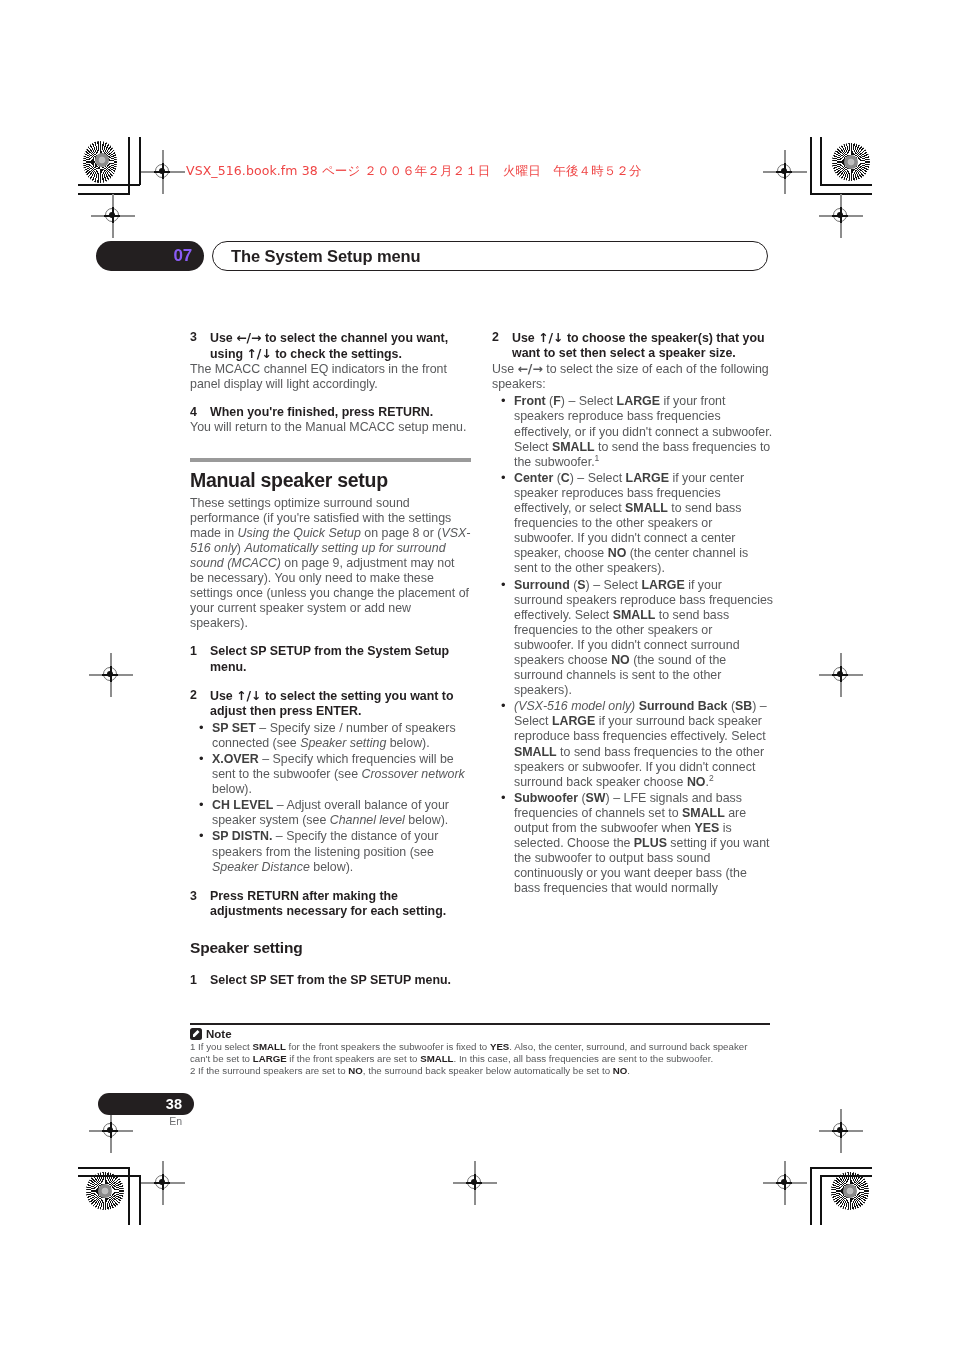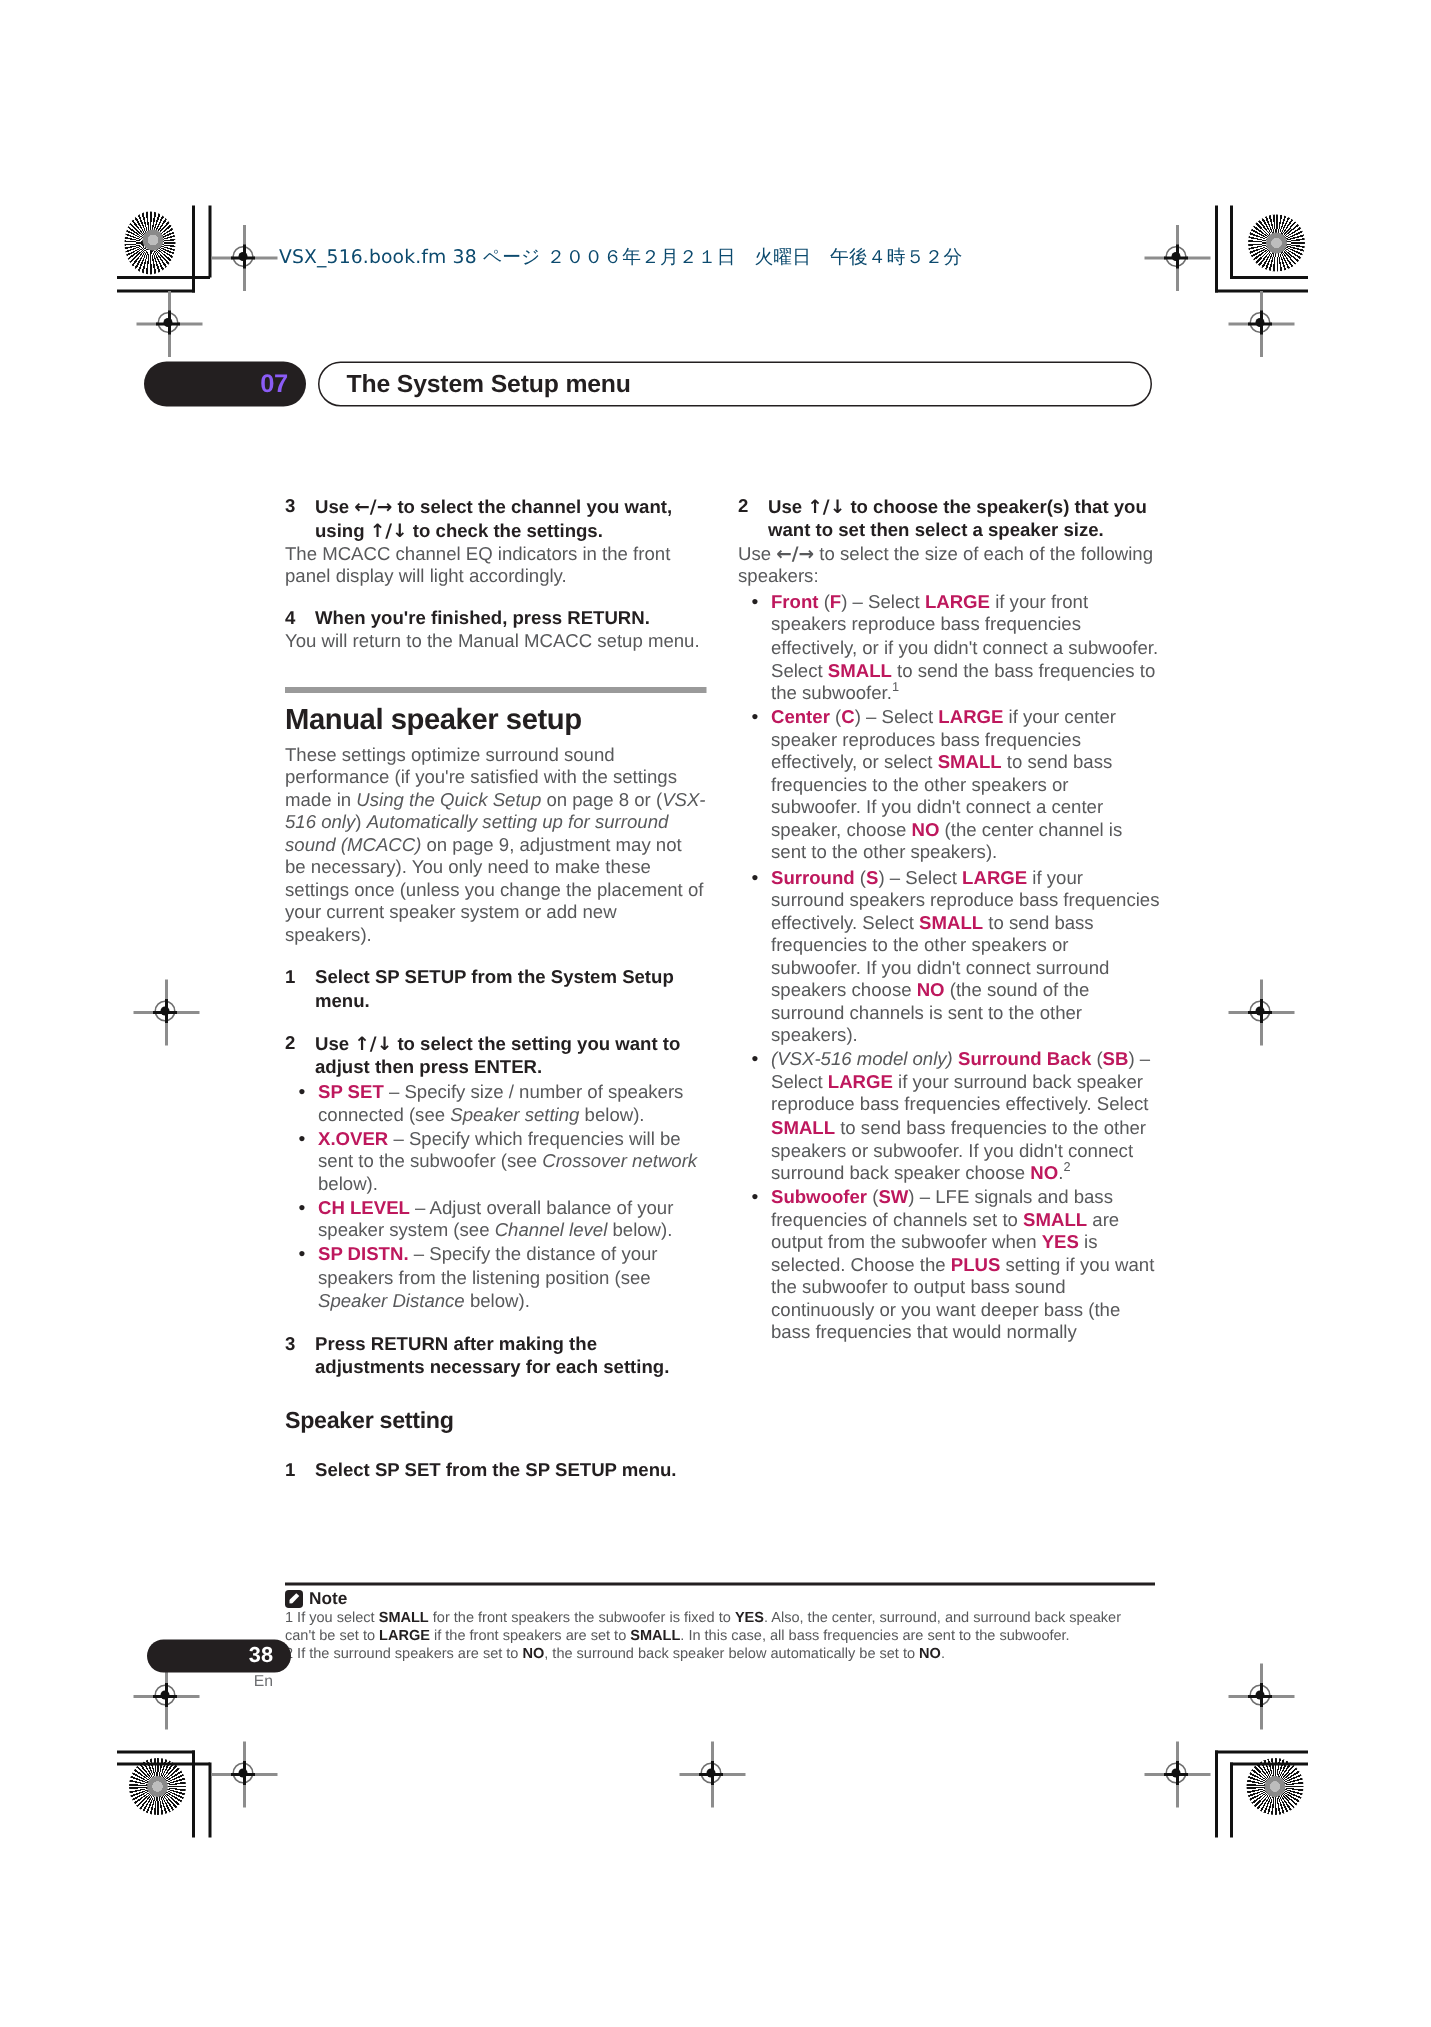--- a/index.html
+++ b/index.html
@@ -84,21 +84,21 @@
     background: #111;
   }
 
   
   .filename-line {
     position: absolute;
     left: 186px;
     top: 163px;
     font-size: 12.5px;
     letter-spacing: 0.1px;
-    color: #0c4a6e;
+    color: #ef4444;
     white-space: nowrap;
     font-family: "DejaVu Sans", sans-serif;
   }
 
   
   .chapter-band {
     position: absolute;
     left: 96px;
     top: 241px;
     width: 672px;
@@ -161,21 +161,21 @@
     position: absolute;
     left: 0;
     top: 0;
   }
   .body-p {
     margin: 0;
     color: #58595b;
   }
   .gap-md { height: 13px; }
 
-  b, .b { color: #be185d; font-weight: bold; }
+  b, .b { color: #404040; font-weight: bold; }
   i, .i { font-style: italic; }
 
   ul.bullets {
     list-style: none;
     margin: 2px 0 0 0;
     padding: 0;
   }
   ul.bullets > li {
     position: relative;
     padding-left: 22px;
@@ -217,21 +217,20 @@
 
   
   .arrow { font-family: "DejaVu Sans", sans-serif; font-weight: bold; }
 
   
   .note-block {
     position: absolute;
     left: 190px;
     top: 1023px;
     width: 580px;
-    margin-top: 32px;
   }
   .note-rule {
     height: 1.6px;
     background: #231f20;
     width: 100%;
     margin-bottom: 3px;
   }
   .note-head {
     display: flex;
     align-items: center;

